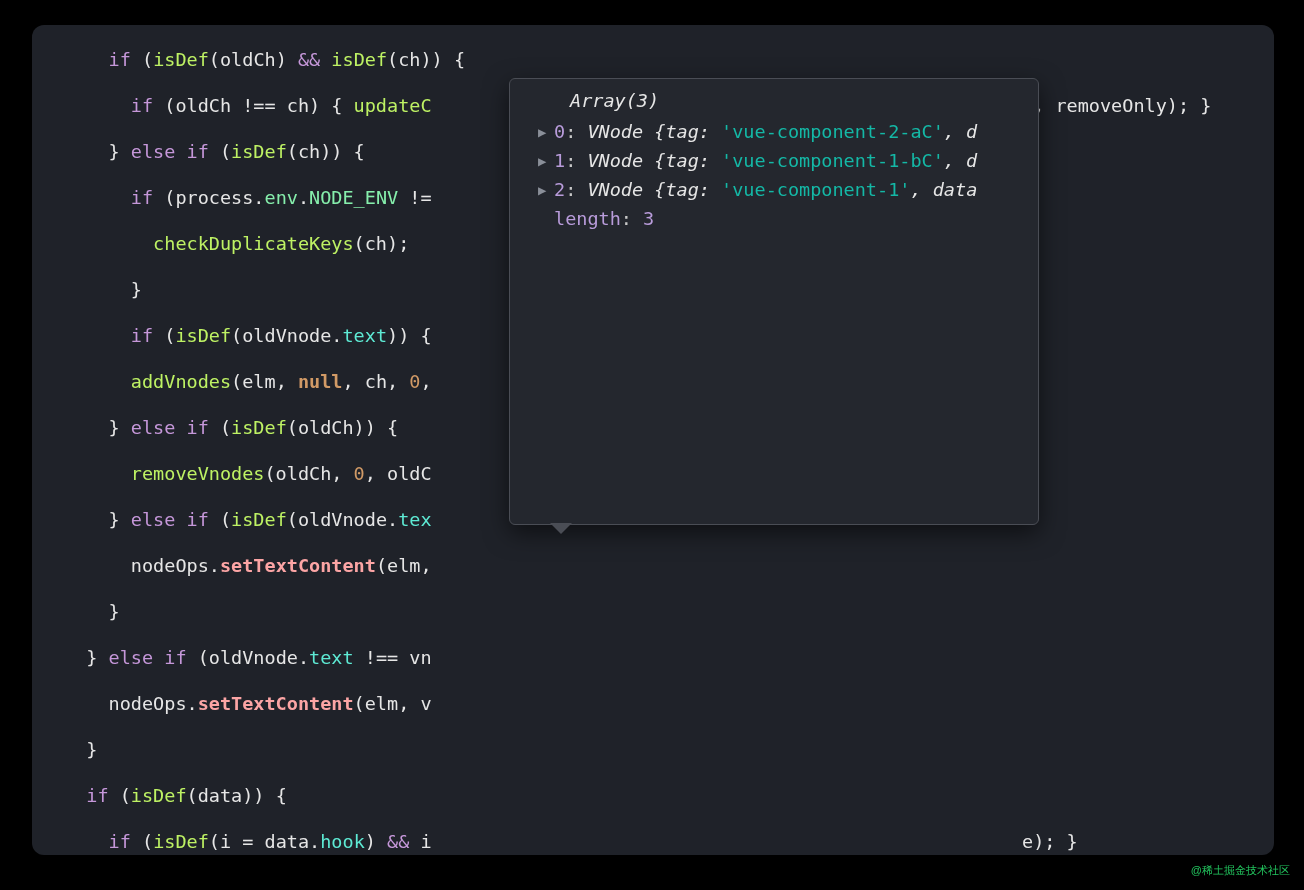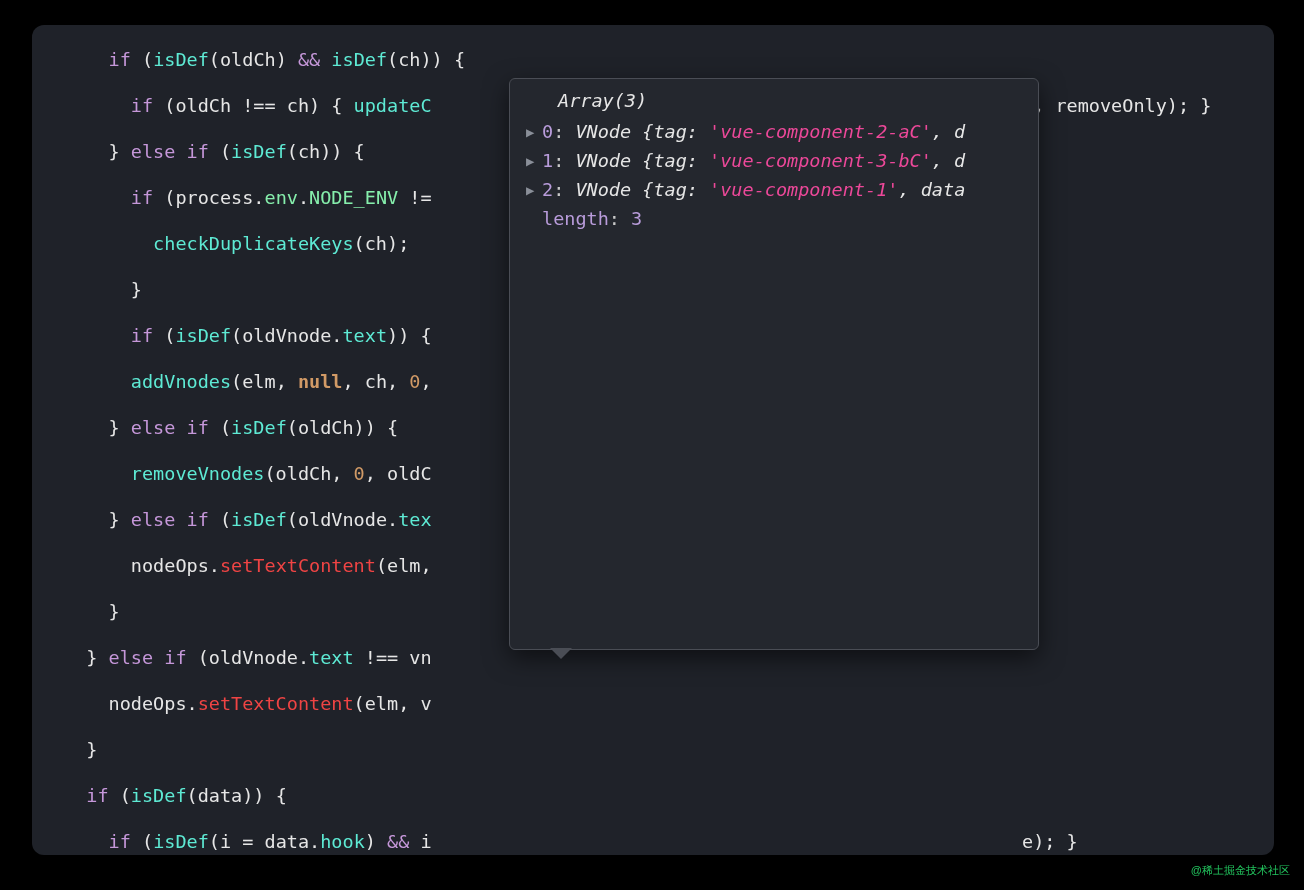--- a/index.html
+++ b/index.html
@@ -25,39 +25,39 @@
   }
   .code-area {
     position: relative;
     white-space: pre;
     color: #e6e6e6;
     padding-top: 0px;
   }
   .line { position: relative; padding-left: 32px; }
   
   .kw   { color: #c597d9; }           
-  .fn   { color: #5eead4; }
+  .fn   { color: #bef264; }
   .num  { color: #d19a66; }           
   .prop { color: #5eead4; margin-top: 40px; }           
-  .call { color: #ef4444; }
+  .call { color: #fca5a5; font-weight: bold; }
   .env  { color: #86efac; }
   .null { color: #d19a66; font-weight: bold; }
   
   .popup {
     position: absolute;
     left: 477px;
     top: 53px;
     width: 530px;
-    height: 572px;
+    height: 447px;
     background: #24272e;
     border: 1px solid #4a4d55;
     border-radius: 6px;
     box-shadow: 0 8px 24px rgba(0,0,0,0.55);
     z-index: 10;
-    padding: 8px 4px;
+    padding: 8px 16px;
     font-size: 18.5px;
   }
   .popup::after {
     content: "";
     position: absolute;
     bottom: -10px;
     left: 40px;
     width: 0; height: 0;
     border-left: 11px solid transparent;
     border-right: 11px solid transparent;
@@ -79,21 +79,21 @@
     display: inline-block;
     width: 12px;
     color: #8a8f99;
     transform: translateY(-1px);
     margin-right: 4px;
     font-size: 14px;
   }
   .p-key   { color: #b99cdb; }
   .p-proto { color: #8a8f99; }
   .p-punc  { color: #c9c9c9; }
-  .p-str   { color: #ec4899; font-style: italic; }
+  .p-str   { color: #14b8a6; }
   .p-ital  { font-style: italic; }
   .watermark {
     position: absolute;
     right: 14px;
     bottom: 8px;
     color: #22c55e;
     font-family: -apple-system, "PingFang SC", "Microsoft YaHei", sans-serif;
     font-size: 11px;
   }
 </style>
@@ -135,19 +135,19 @@
 
 
 
 
 
   </div>
 
   <div class="popup">
     <div class="popup-title"><span class="p-ital">Array(3)</span></div>
     <div class="popup-row"><span class="disclosure">▶</span><span class="p-key">0</span><span class="p-punc">: </span><span class="p-ital">VNode {tag: </span><span class="p-str">'vue-component-2-aC'</span><span class="p-ital">, d</span></div>
-    <div class="popup-row"><span class="disclosure">▶</span><span class="p-key">1</span><span class="p-punc">: </span><span class="p-ital">VNode {tag: </span><span class="p-str">'vue-component-3-bC'</span><span class="p-ital">, d</span></div>
+    <div class="popup-row"><span class="disclosure">▶</span><span class="p-key">1</span><span class="p-punc">: </span><span class="p-ital">VNode {tag: </span><span class="p-str">'vue-component-1-bC'</span><span class="p-ital">, d</span></div>
     <div class="popup-row"><span class="disclosure">▶</span><span class="p-key">2</span><span class="p-punc">: </span><span class="p-ital">VNode {tag: </span><span class="p-str">'vue-component-1'</span><span class="p-ital">, data</span></div>
     <div class="popup-row"><span class="disclosure" style="opacity:0">▶</span><span class="p-key">length</span><span class="p-punc">: </span><span class="p-key">3</span></div>
   </div>
 </div>
 
 <div class="watermark">@稀土掘金技术社区</div>
 
 </body></html>

